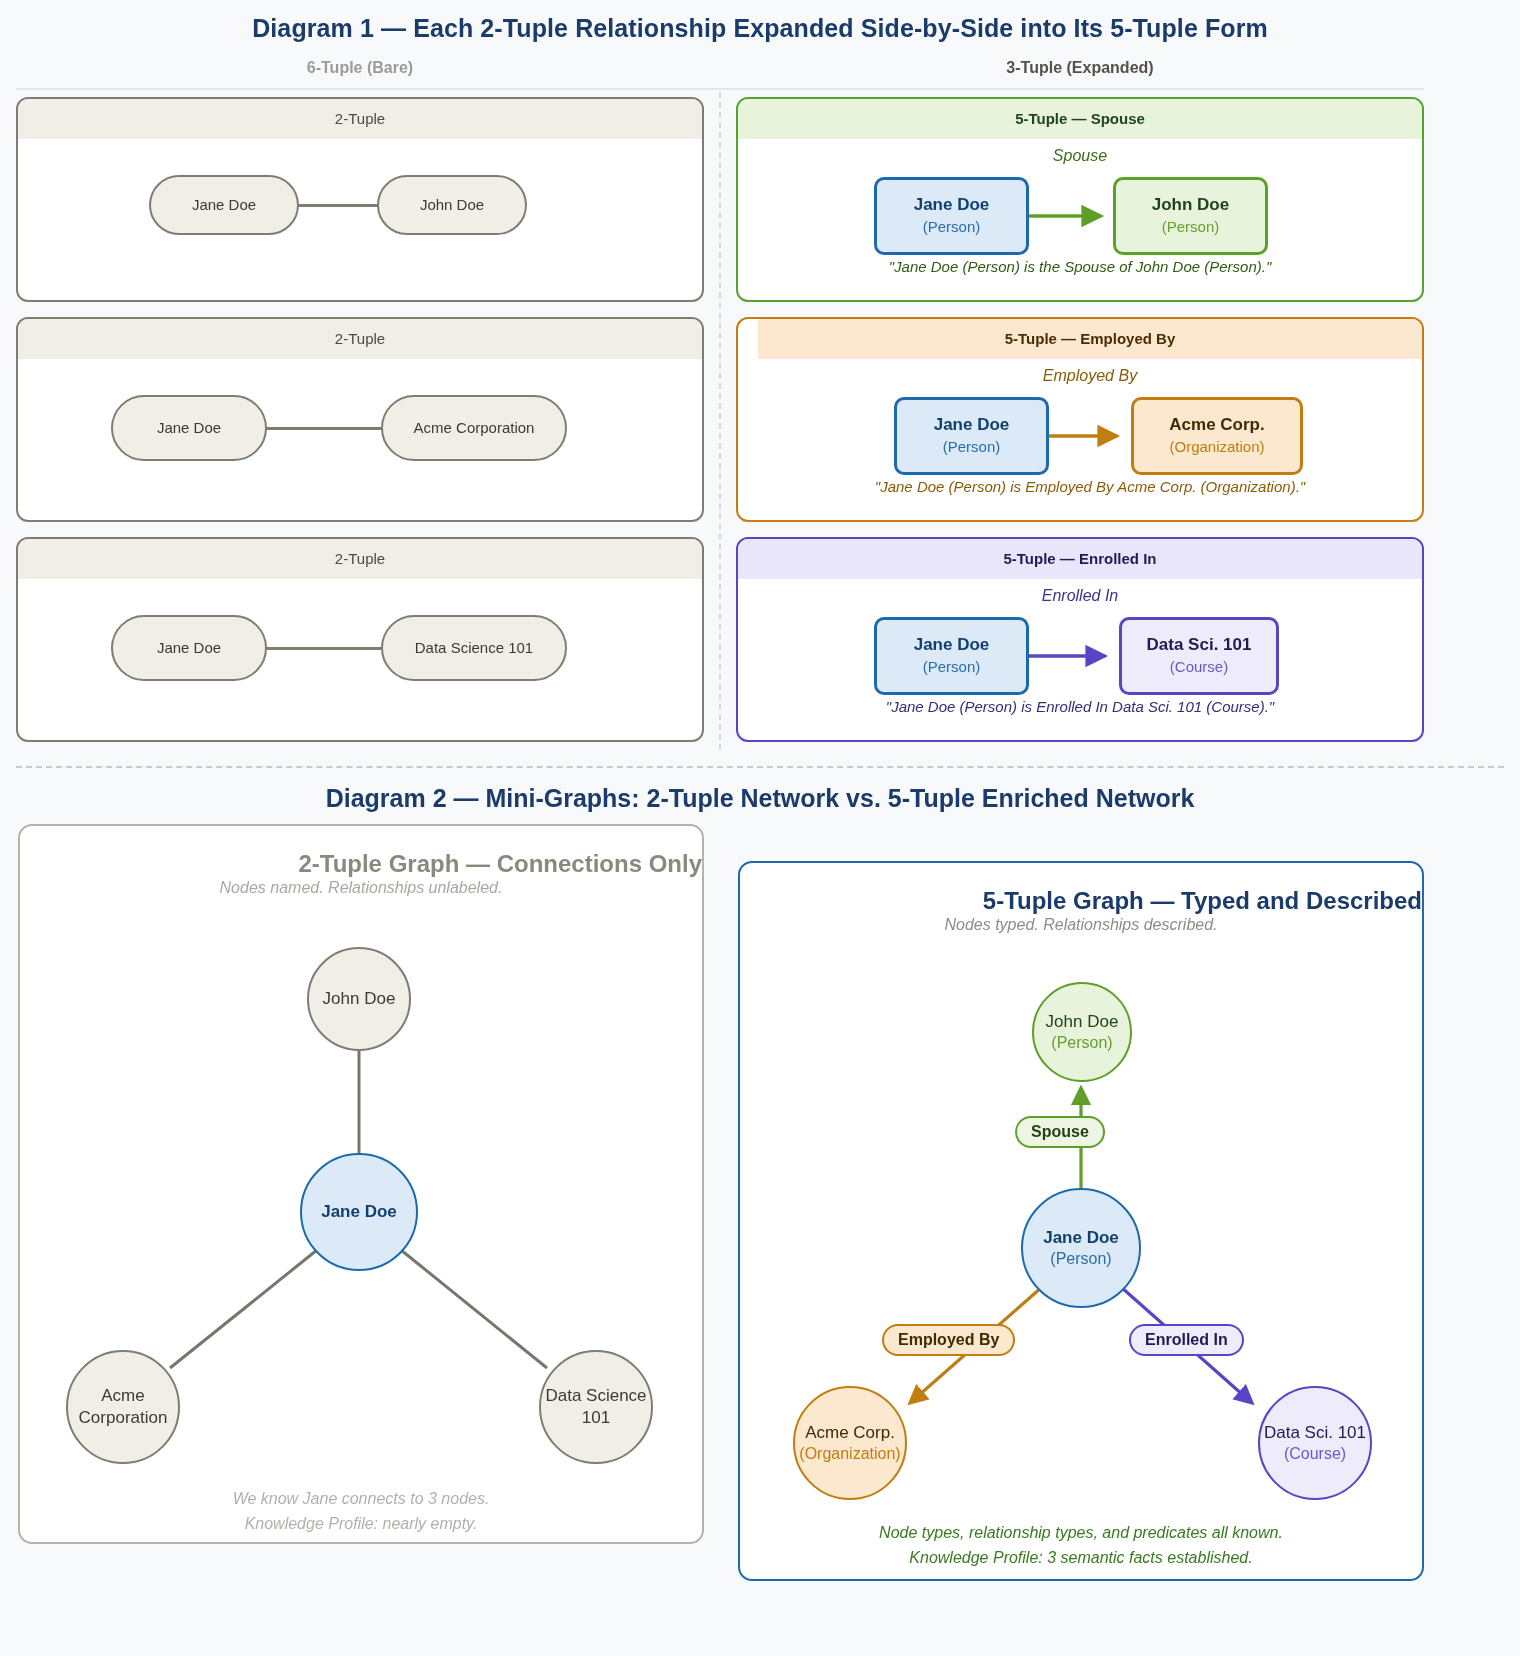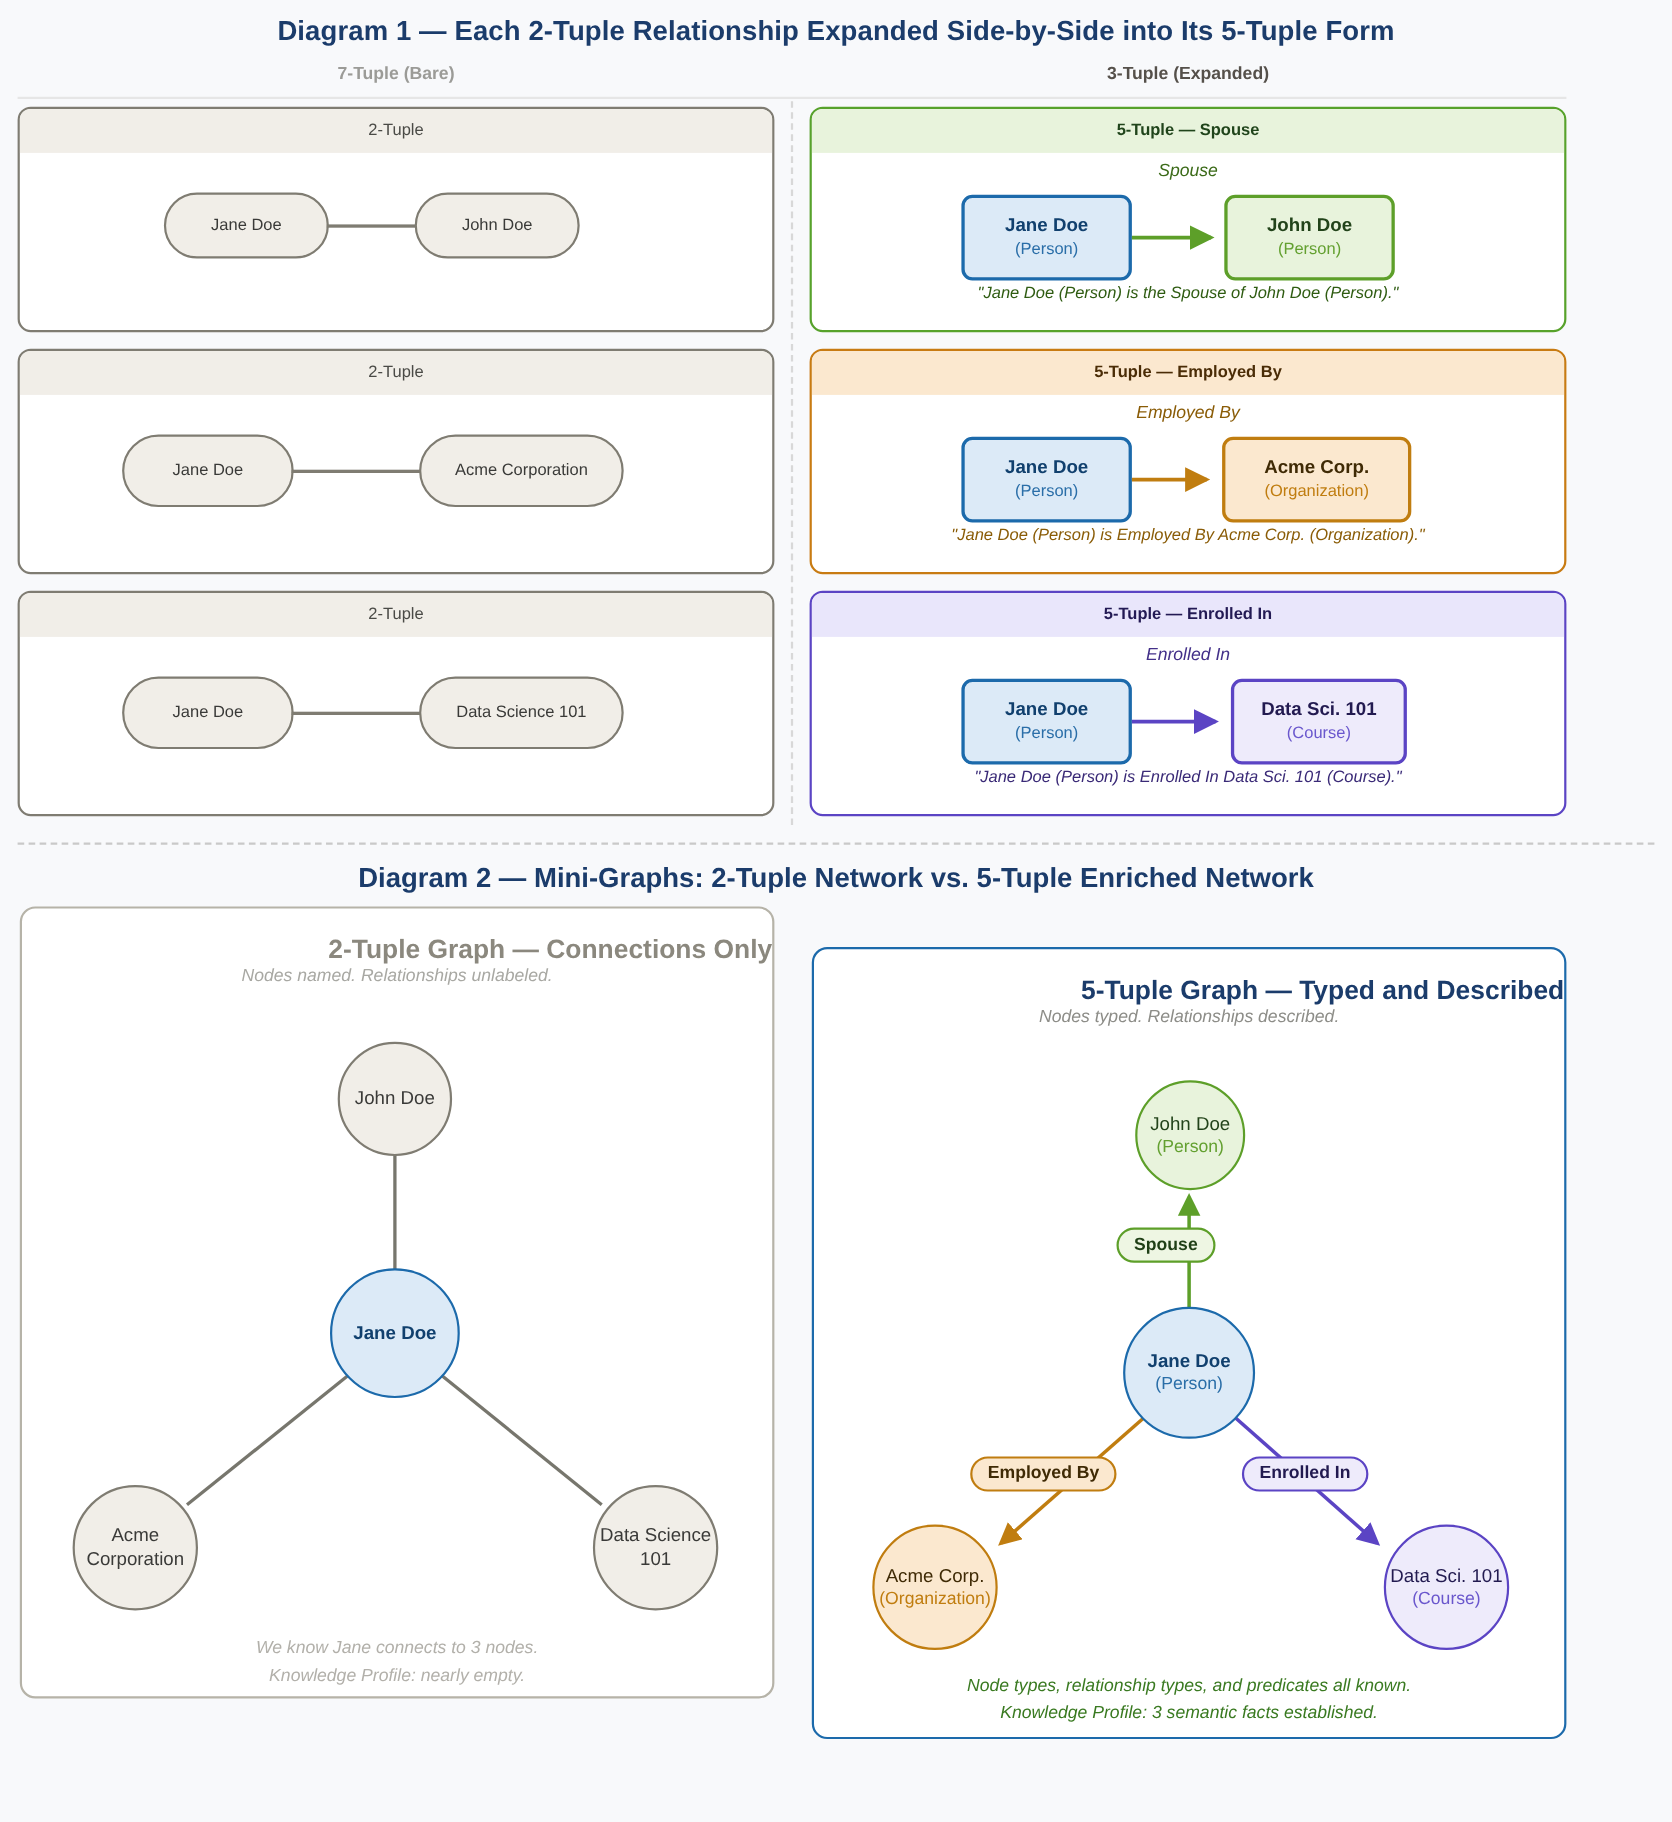--- a/index.html
+++ b/index.html
@@ -167,21 +167,21 @@
   .badge.purple { background: #eeebfb; border-color: #5b44c4; color: #221a50; }
 
   .graph-svg { position: absolute; left: 0; top: 0; overflow: visible; }
 </style>
 </head>
 <body>
 
 <div class="page">
 
   <div class="d1-title">Diagram 1 — Each 2-Tuple Relationship Expanded Side-by-Side into Its 5-Tuple Form</div>
-  <div class="col-head left">7-Tuple (Bare)</div>
+  <div class="col-head left">6-Tuple (Bare)</div>
   <div class="col-head right">3-Tuple (Expanded)</div>
   <div class="head-rule"></div>
   <div class="v-divider"></div>
 
   <div class="card bare" style="left:16px; top:97px; width:688px; height:205px;">
     <div class="card-head">2-Tuple</div>
     <div class="card-body" style="height:161px;">
       <div class="pill" style="left:131px; top:36px; width:150px; height:60px;">
         <span>Jane Doe</span>
       </div>
@@ -222,21 +222,21 @@
       <div class="pill" style="left:93px; top:36px; width:156px; height:66px;">
         <span>Jane Doe</span>
       </div>
       <div class="bare-edge" style="left:247px; top:68px; width:118px;"></div>
       <div class="pill" style="left:363px; top:36px; width:186px; height:66px;">
         <span>Acme Corporation</span>
       </div>
     </div>
   </div>
 
-  <div class="card orange" style="left:736px; top:317px; width:688px; height:205px;">
+  <div class="card orange" style="left:736px; top:317px; width:688px; height:205px;padding-left:20px;">
     <div class="card-head">5-Tuple — Employed By</div>
     <div class="card-body" style="height:161px;">
       <div class="rel-label orange" style="left:0; top:8px; width:100%;">Employed By</div>
       <div class="rnode blue" style="left:136px; top:38px; width:155px; height:78px;">
         <span class="n-name">Jane Doe</span>
         <span class="n-type">(Person)</span>
       </div>
       <svg class="arrow-svg" style="left:291px; top:70px; width:84px; height:16px;" viewBox="0 0 84 16">
         <defs>
             <marker id="ao1" markerWidth="7" markerHeight="7" refX="5.6" refY="3.2" orient="auto">

